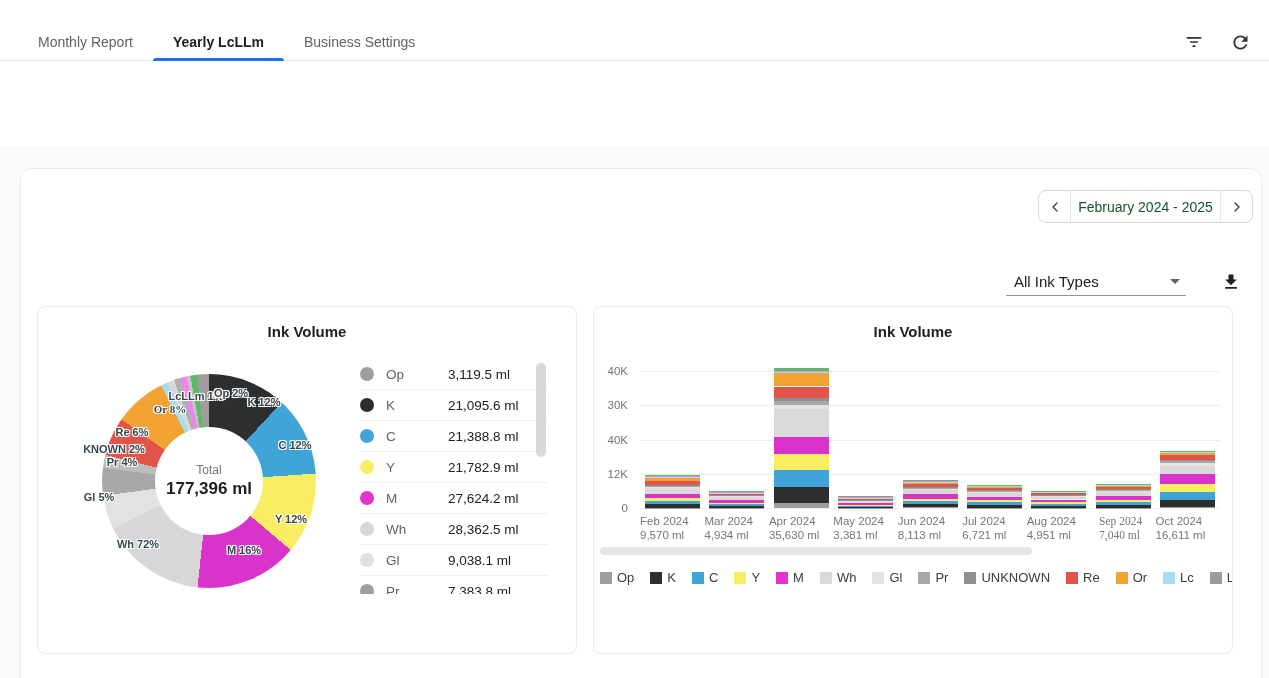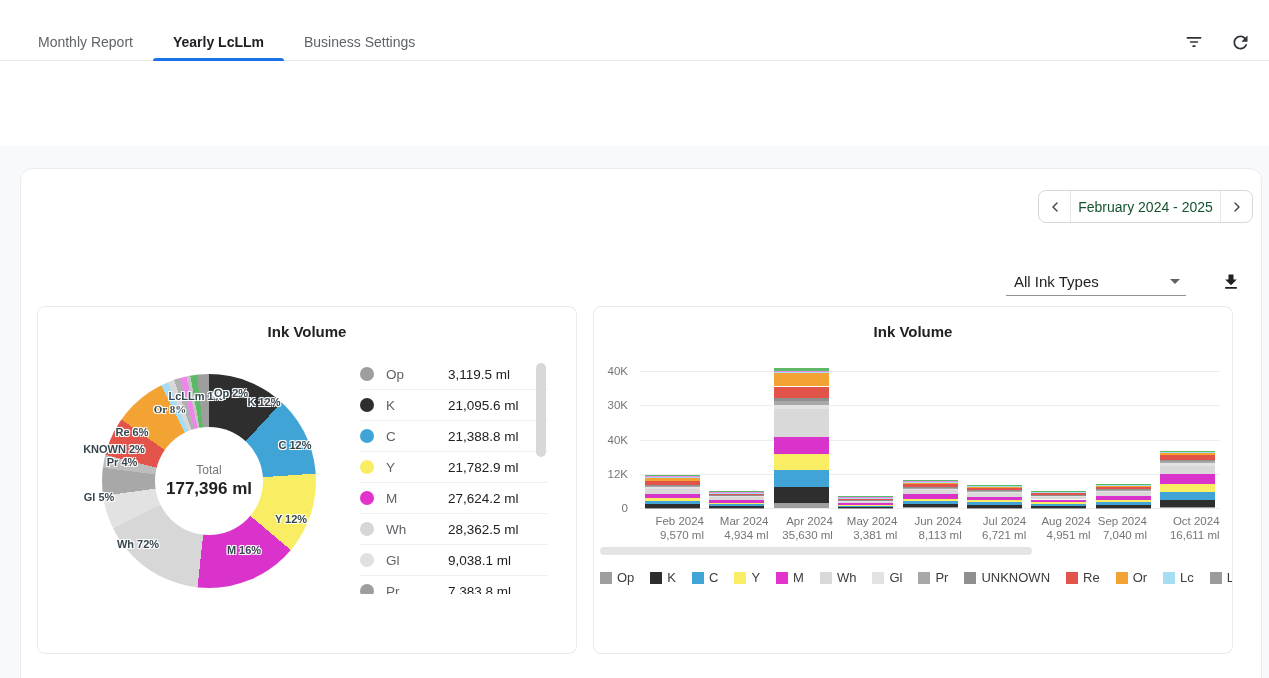--- a/index.html
+++ b/index.html
@@ -54,21 +54,21 @@
   .legend-row .lname { margin-left:12px; font-size:13.5px; color:#5f6368; }
   .legend-row .lvalue { position:absolute; left:88px; font-size:13.5px; color:#212121; white-space:nowrap; }
   .v-scrollbar { position:absolute; left:498px; top:56px; width:10px; height:94px; background:#d8d8d8; border-radius:5px; cursor:grab; }
 
   
   .plot { position:absolute; left:46px; top:48px; width:580px; height:153px; }
   .gridline { position:absolute; left:0; right:0; height:1px; background:#ededed; }
   .ytick { position:absolute; right:592px; font-size:11.5px; color:#757575; transform:translateY(-6px); }
   .bar-stack { position:absolute; bottom:0; width:55px; }
   .bar-seg { position:absolute; left:0; width:55px; }
-  .x-label { position:absolute; top:207px; width:64px; text-align:right; font-size:11.5px; color:#757575; line-height:14px; white-space:nowrap; }
+  .x-label { position:absolute; top:207px; width:64px; text-align:left; font-size:11.5px; color:#757575; line-height:14px; white-space:nowrap; }
   .h-scrollbar { position:absolute; left:6px; top:240px; width:432px; height:8px; background:#e4e4e4; border-radius:4px; cursor:grab; }
   .bar-legend { position:absolute; left:6px; top:263px; right:0; display:flex; align-items:center; gap:16px; white-space:nowrap; overflow:hidden; }
   .bar-legend .item { display:flex; align-items:center; gap:5px; font-size:13px; color:#3c3c3c; flex:0 0 auto; cursor:pointer; }
   .bar-legend .sq { width:12px; height:12px; flex:0 0 12px; }
 </style>
 </head>
 <body>
 
 <div class="page">
 
@@ -368,21 +368,21 @@
               <div>8,113 ml</div>
             </div>
             <div class="x-label" style="left: 368.222px;">
               <div>Jul 2024</div>
               <div>6,721 ml</div>
             </div>
             <div class="x-label" style="left: 432.667px;">
               <div>Aug 2024</div>
               <div>4,951 ml</div>
             </div>
-            <div class="x-label" style="left: 489px;">
+            <div class="x-label" style="left: 505px; font-family: Liberation Serif, serif;">
               <div>Sep 2024</div>
               <div>7,040 ml</div>
             </div>
             <div class="x-label" style="left: 561.556px;">
               <div>Oct 2024</div>
               <div>16,611 ml</div>
             </div>
           </div>
         <div class="h-scrollbar"></div>
         <div class="bar-legend" id="barLegend">

